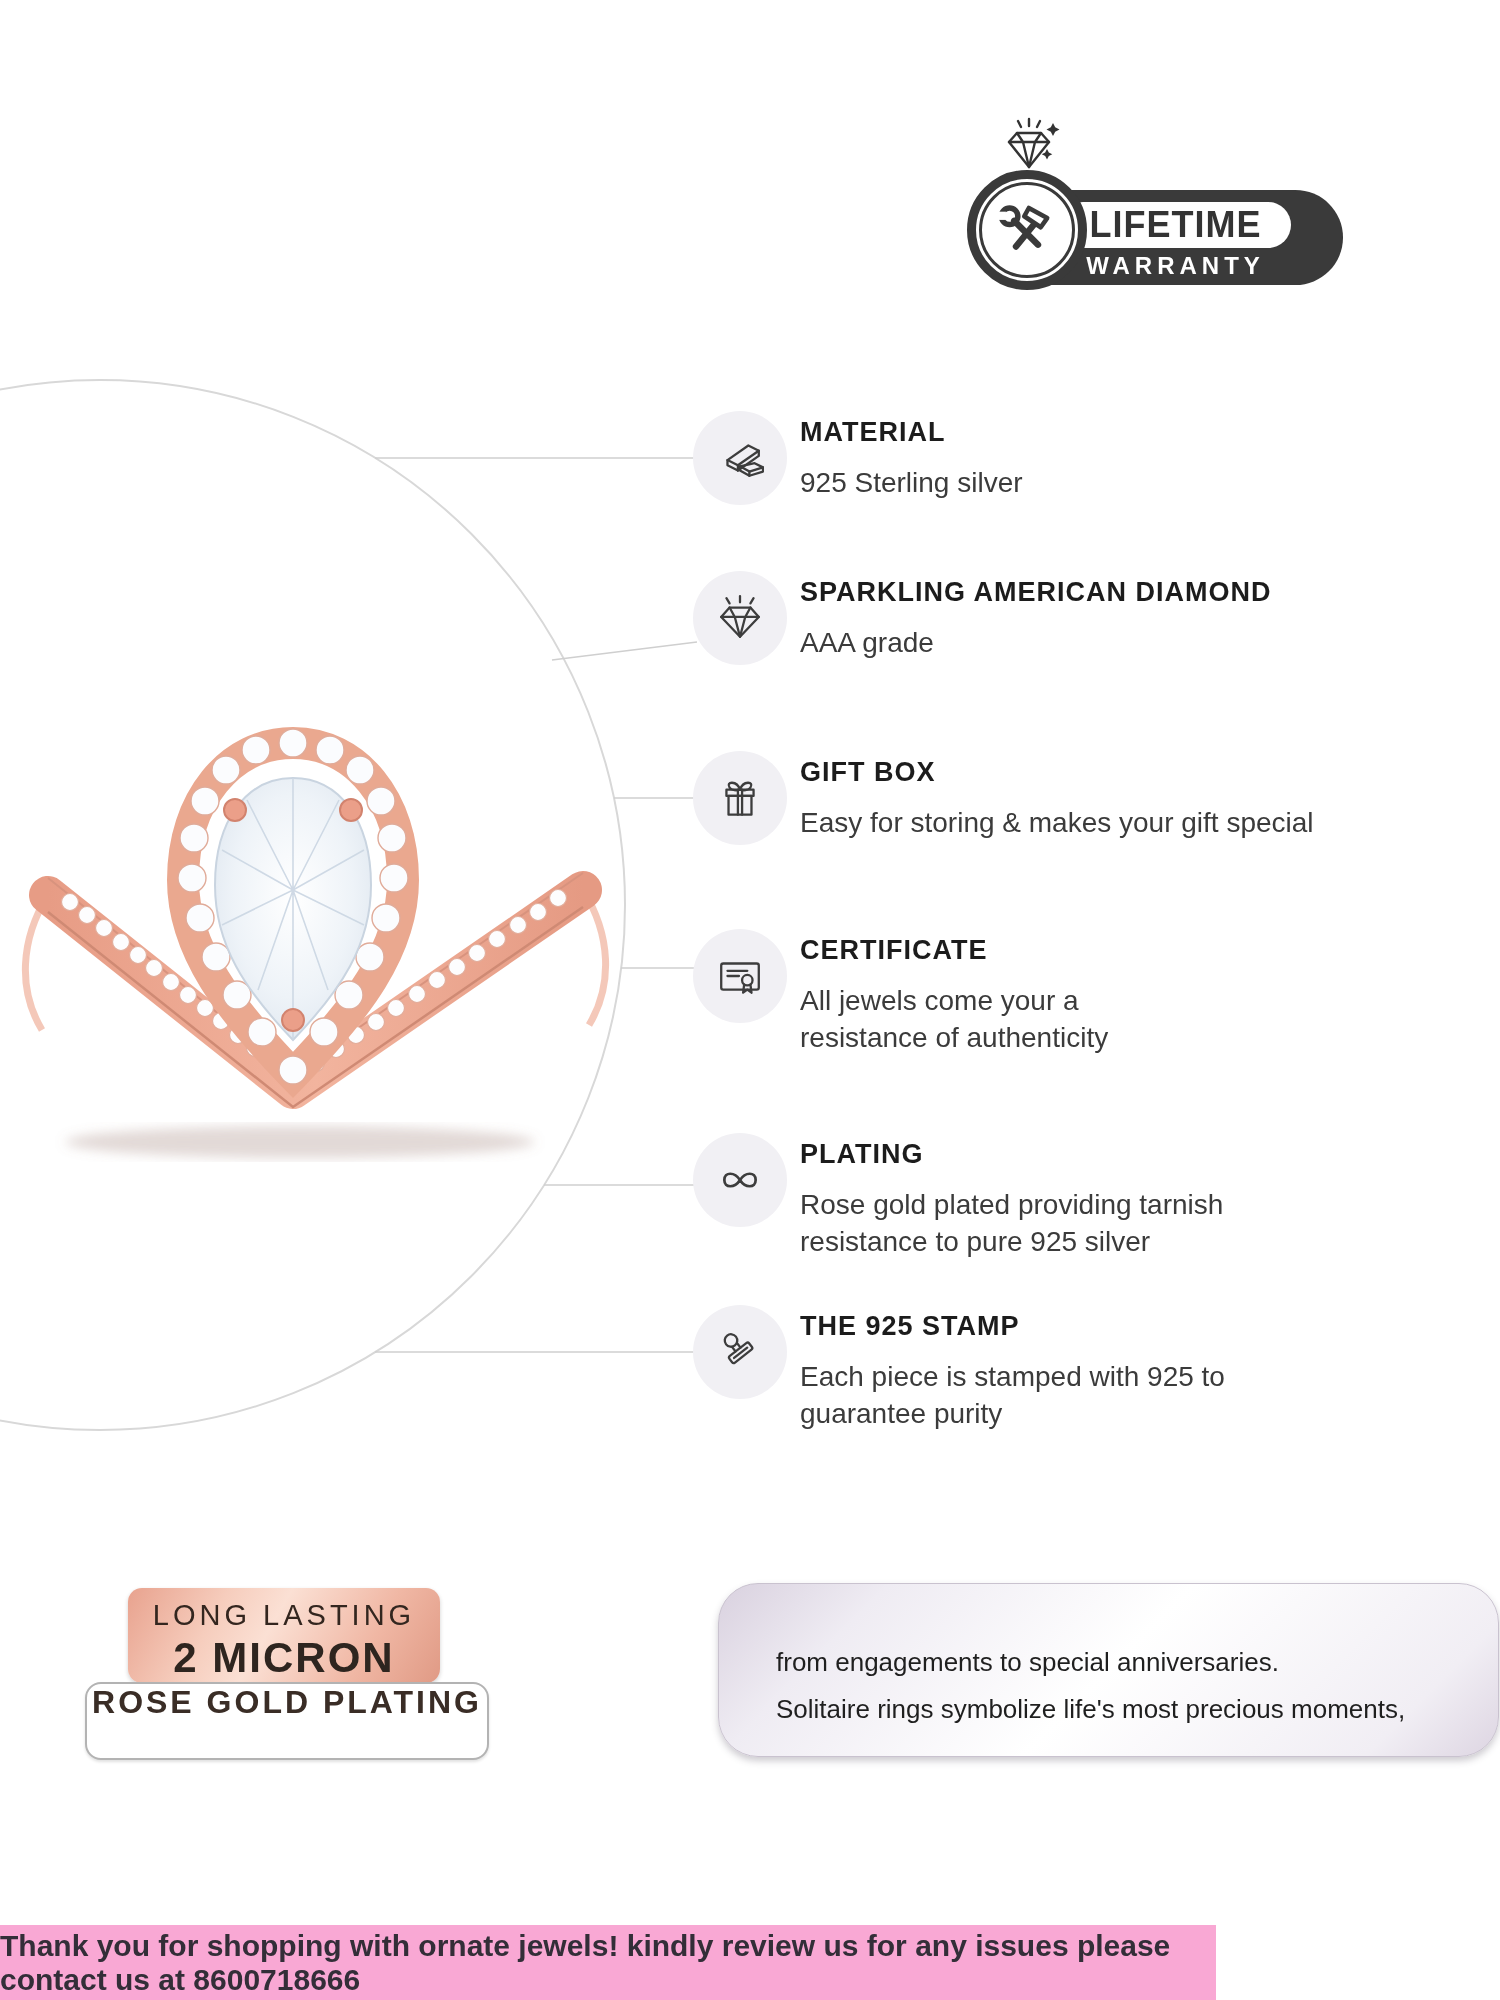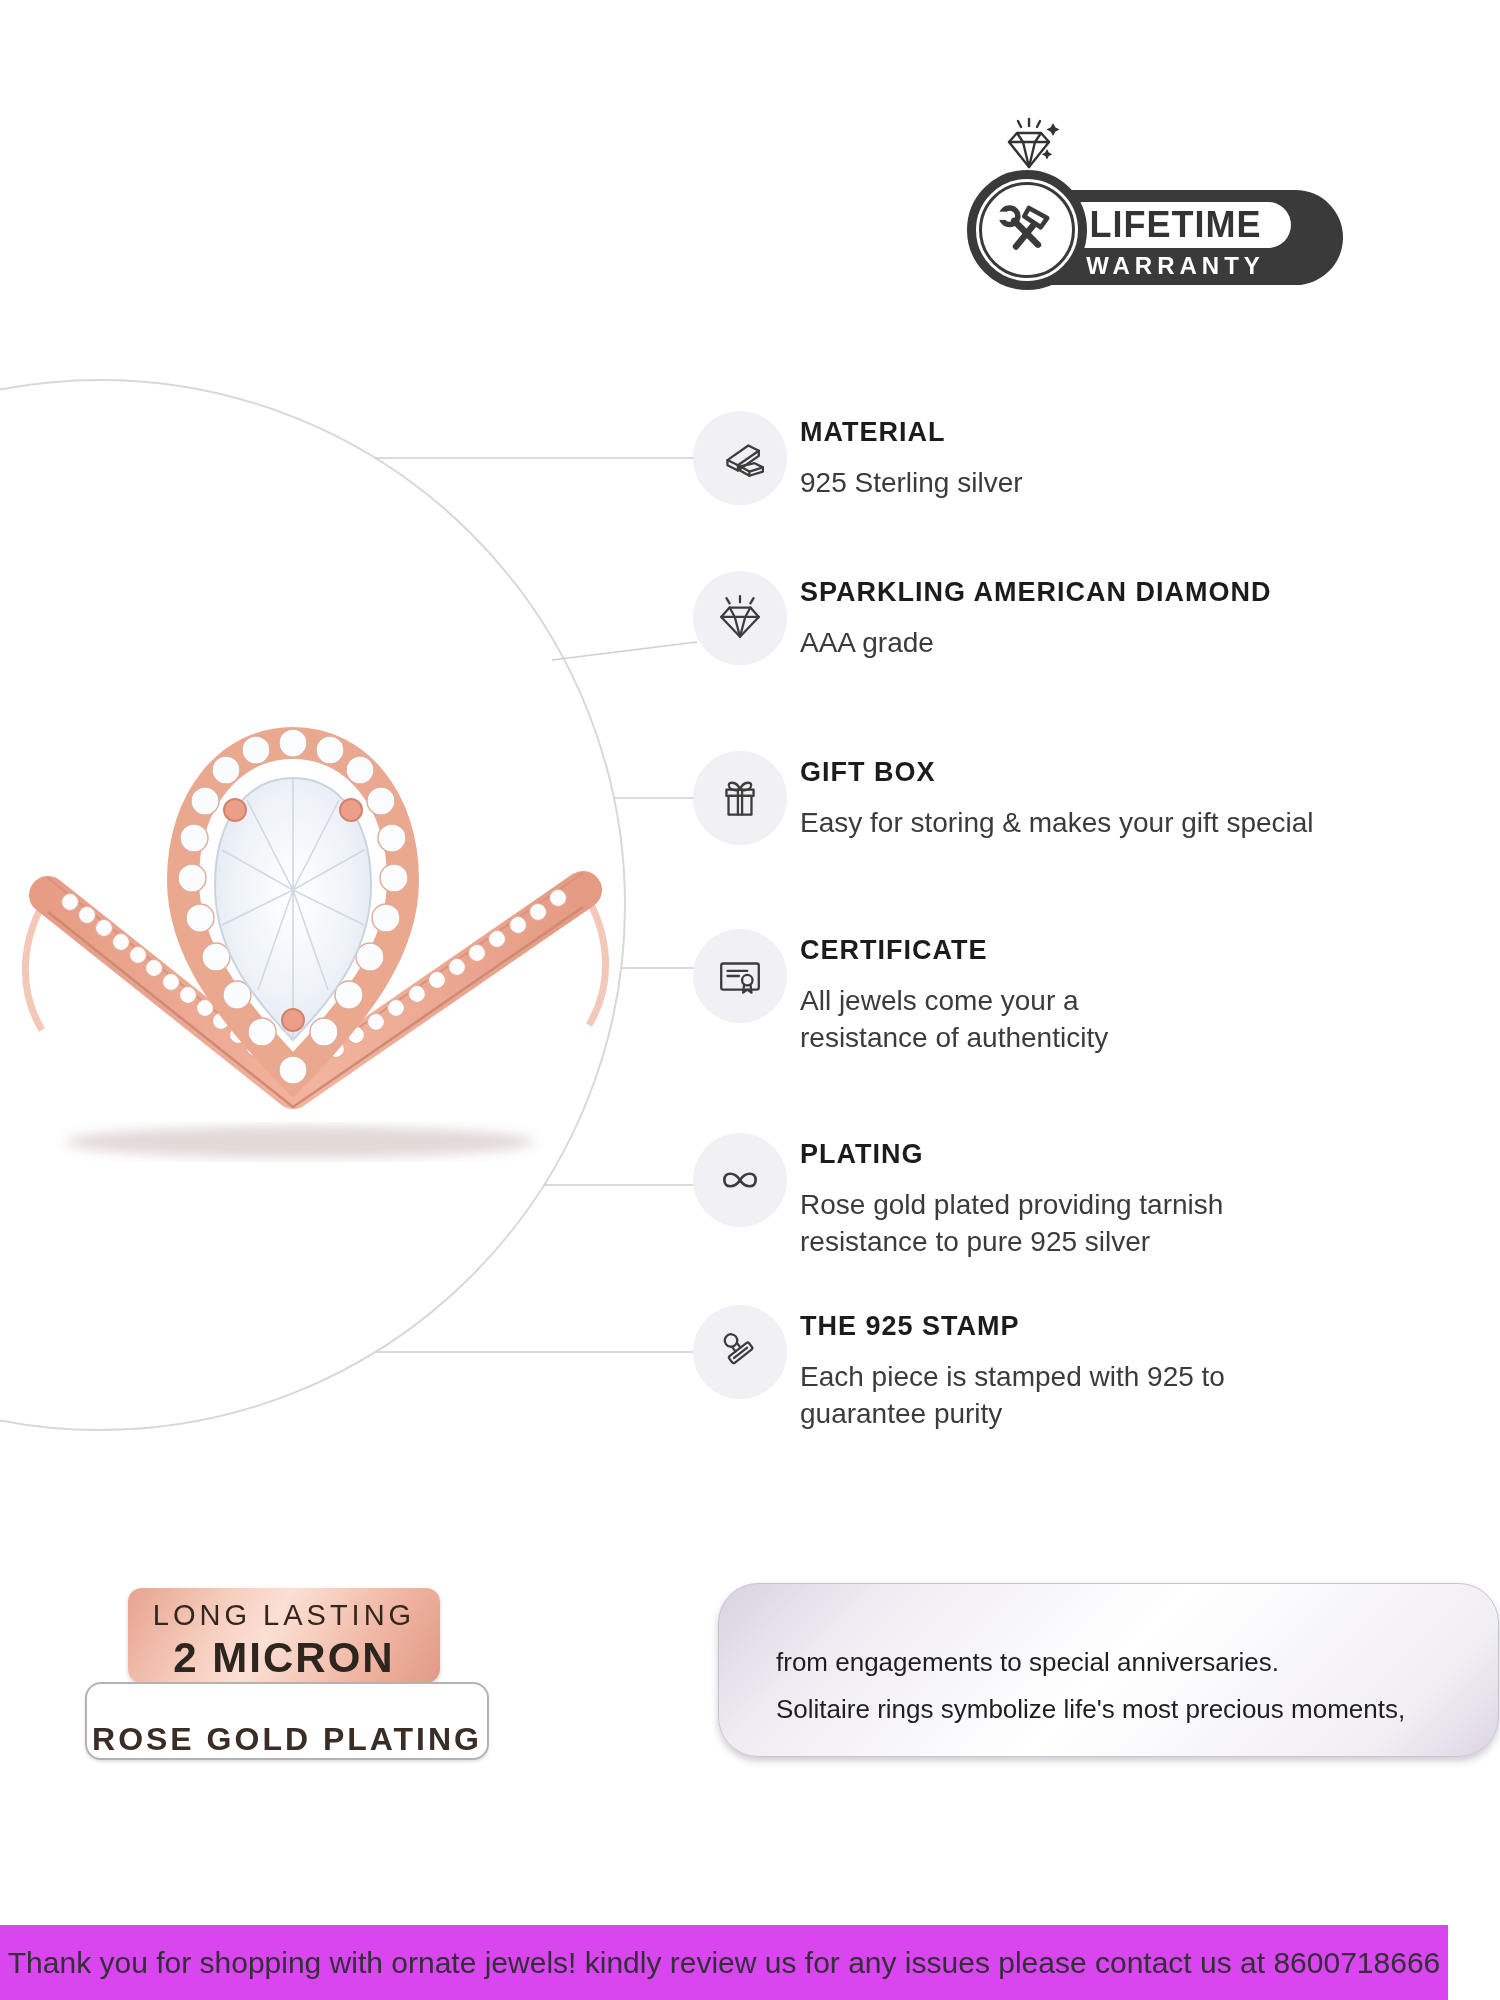--- a/index.html
+++ b/index.html
@@ -38,32 +38,32 @@
   .f-desc span{display:block;}
   
   .rose-badge{position:absolute;left:128px;top:1588px;width:312px;height:95px;z-index:3;
     border-radius:14px;text-align:center;
     background:linear-gradient(120deg,#e8a28e 0%,#f6cdbd 28%,#fbe0d4 45%,#f0b7a4 75%,#e09a85 100%);
     box-shadow:0 2px 4px rgba(0,0,0,.18);}
   .rb-l1{margin-top:11px;font-size:29px;color:#33261f;letter-spacing:4px;}
   .rb-l2{margin-top:2px;font-size:42px;font-weight:700;color:#2e251f;letter-spacing:2px;}
   .plating-box{position:absolute;left:85px;top:1682px;width:400px;height:74px;z-index:4;
     background:#ffffff;border:2px solid #b3b3b3;border-radius:16px;display:flex;
-    align-items:flex-end;justify-content:center;box-shadow:0 2px 3px rgba(0,0,0,.12);}
+    align-items:flex-start;justify-content:center;box-shadow:0 2px 3px rgba(0,0,0,.12);}
   .pb-label{font-size:32px;font-weight:700;color:#3a2d26;letter-spacing:3px;}
   
   .note-box{position:absolute;left:718px;top:1583px;width:779px;height:172px;z-index:3;
     border-radius:40px;border:1px solid #c9c2cf;
     background:linear-gradient(135deg,#d9d1df 0%,#efecf3 18%,#ffffff 50%,#f1eef4 86%,#ddd5e2 100%);
     box-shadow:0 4px 7px rgba(60,50,70,.25);}
   .note-text{position:absolute;left:57px;top:55px;font-size:26px;color:#1f1f1f;line-height:47px;}
   .note-text span{display:block;}
   
-  .footer{position:absolute;left:0;top:1925px;width:1448px;height:75px;background:#d946ef;
-    z-index:3;display:flex;align-items:center;justify-content:center;}
+  .footer{position:absolute;left:0;top:1925px;width:1216px;height:75px;background:#f9a8d4;
+    z-index:3;display:flex;align-items:center;justify-content:center;font-weight:bold;}
   .footer-text{font-size:30px;color:#332e38;}
   
   .ic{stroke:#3d3d3d;stroke-width:2.2;fill:none;stroke-linecap:round;stroke-linejoin:round;}
 </style>
 </head>
 <body>
 
 <svg class="overlay-svg" width="1500" height="2000" viewBox="0 0 1500 2000">
   <circle cx="100" cy="905" r="525" fill="none" stroke="#d8d8d8" stroke-width="2"></circle>
   <g stroke="#cfcfcf" stroke-width="1.6">

